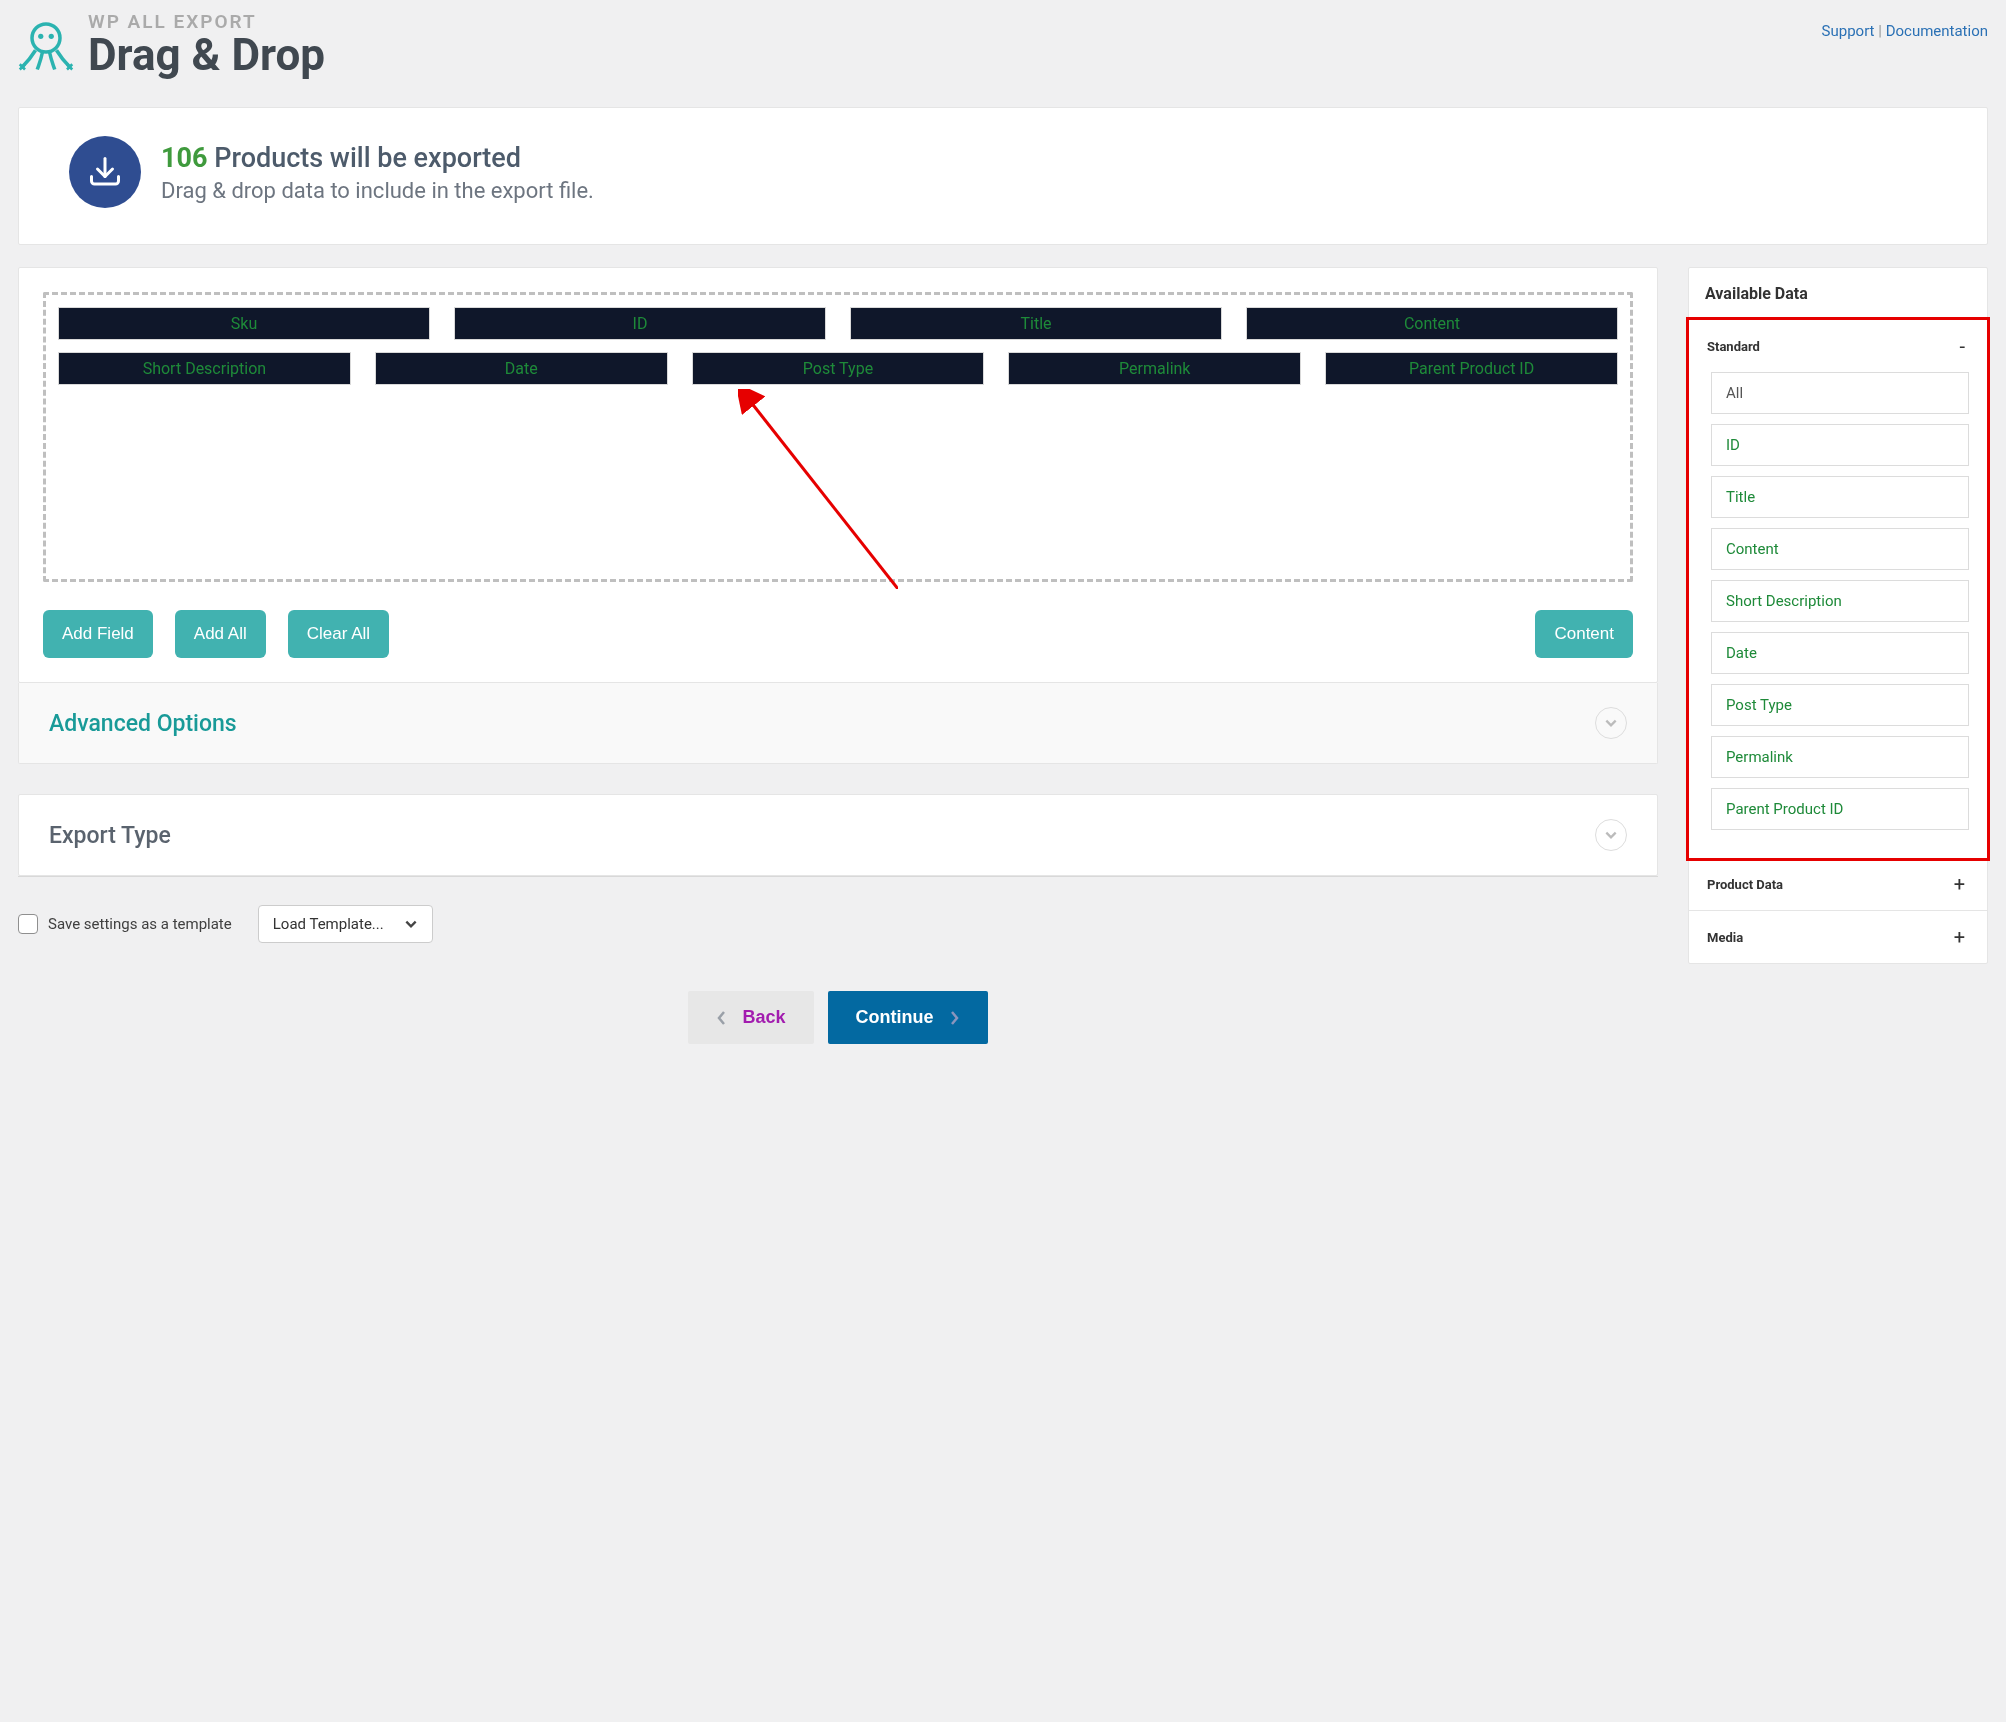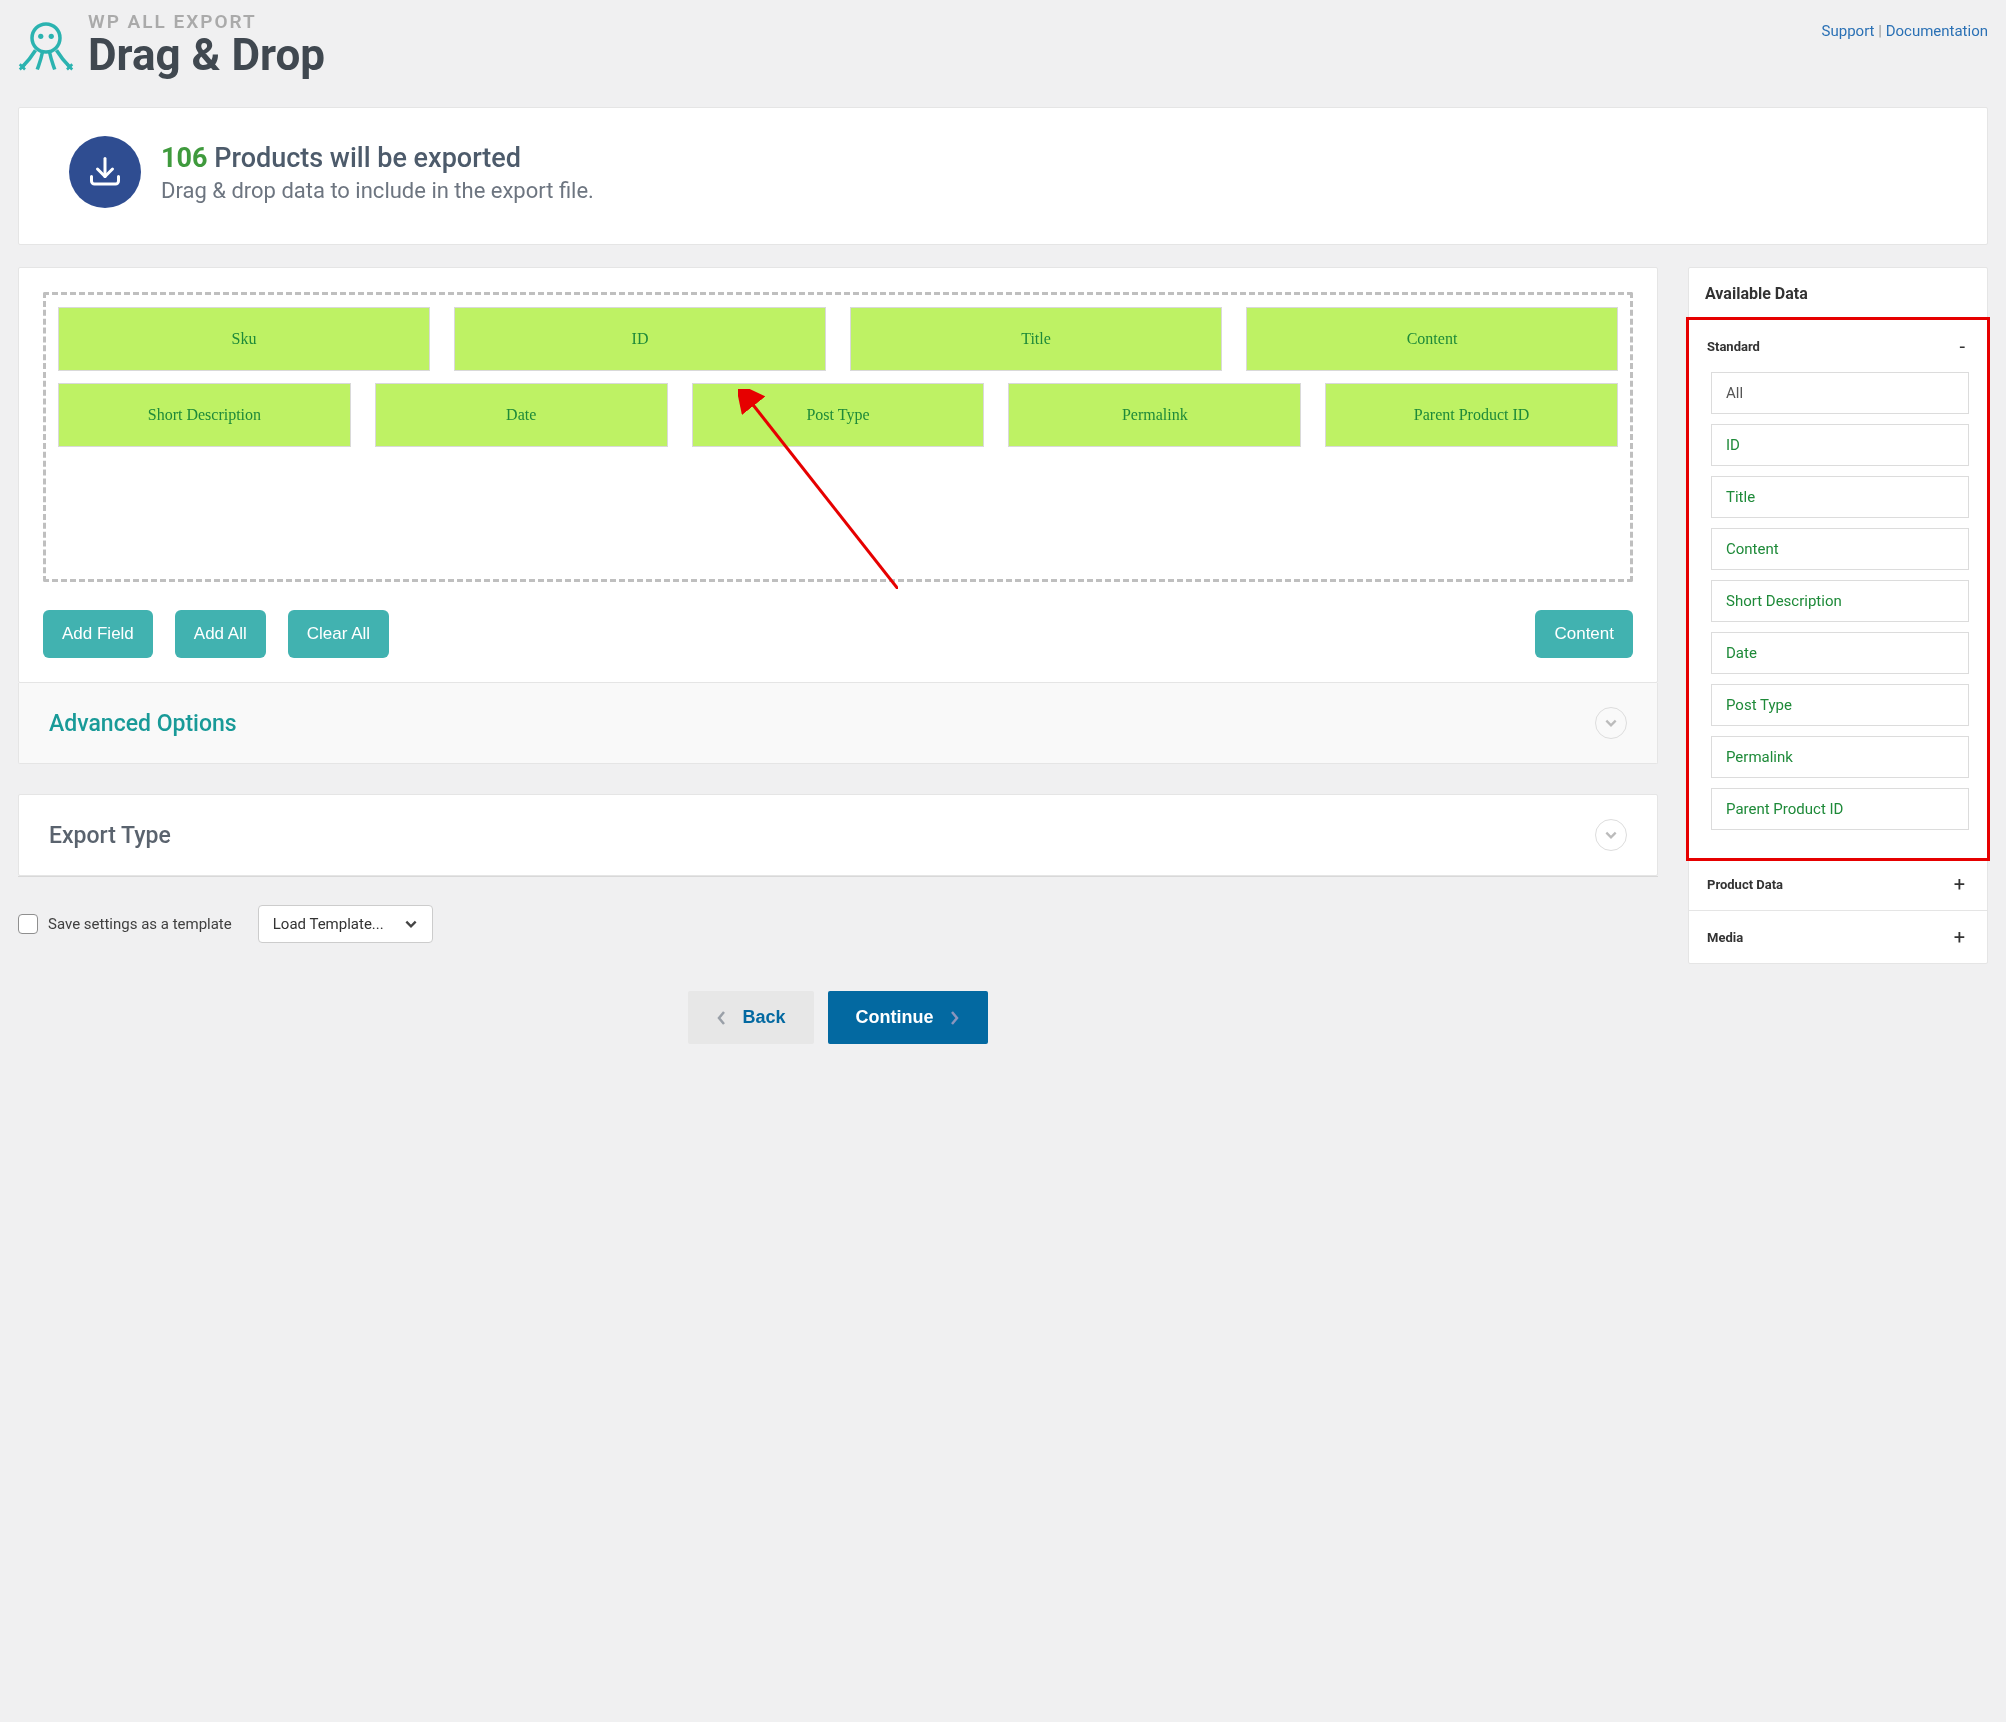--- a/index.html
+++ b/index.html
@@ -125,30 +125,29 @@
       padding: 12px;
       min-height: 290px;
     }
     .chips-row {
       display: flex;
       gap: 24px;
       margin-bottom: 12px;
     }
     .chip {
       border: 1px solid #d9d9d9;
-      background: #bef264;
+      background: #0f172a;
       color: #1e8a39;
       font-size: 16px;
-      padding: 22px 18px;
+      padding: 6px 18px;
       min-width: 122px;
       text-align: center;
       flex: 1;
       position: relative;
       cursor: move;
-      font-family: Liberation Serif, serif;
     }
     .chip::after {
       content: "";
       position: absolute;
       right: 3px;
       top: 3px;
       width: 18px;
       height: 18px;
     }
     .builder-btns {
@@ -260,21 +259,21 @@
       font-weight: 600;
       border: none;
       border-radius: 2px;
       cursor: pointer;
       display: flex;
       align-items: center;
       gap: 14px;
     }
     .nav-back {
       background: #e7e7e7;
-      color: #0369a1;
+      color: #a21caf;
     }
     .nav-continue {
       background: #0369a1;
       color: #fff;
     }
     .nav-btn svg {
       width: 12px;
       height: 16px;
     }
 

